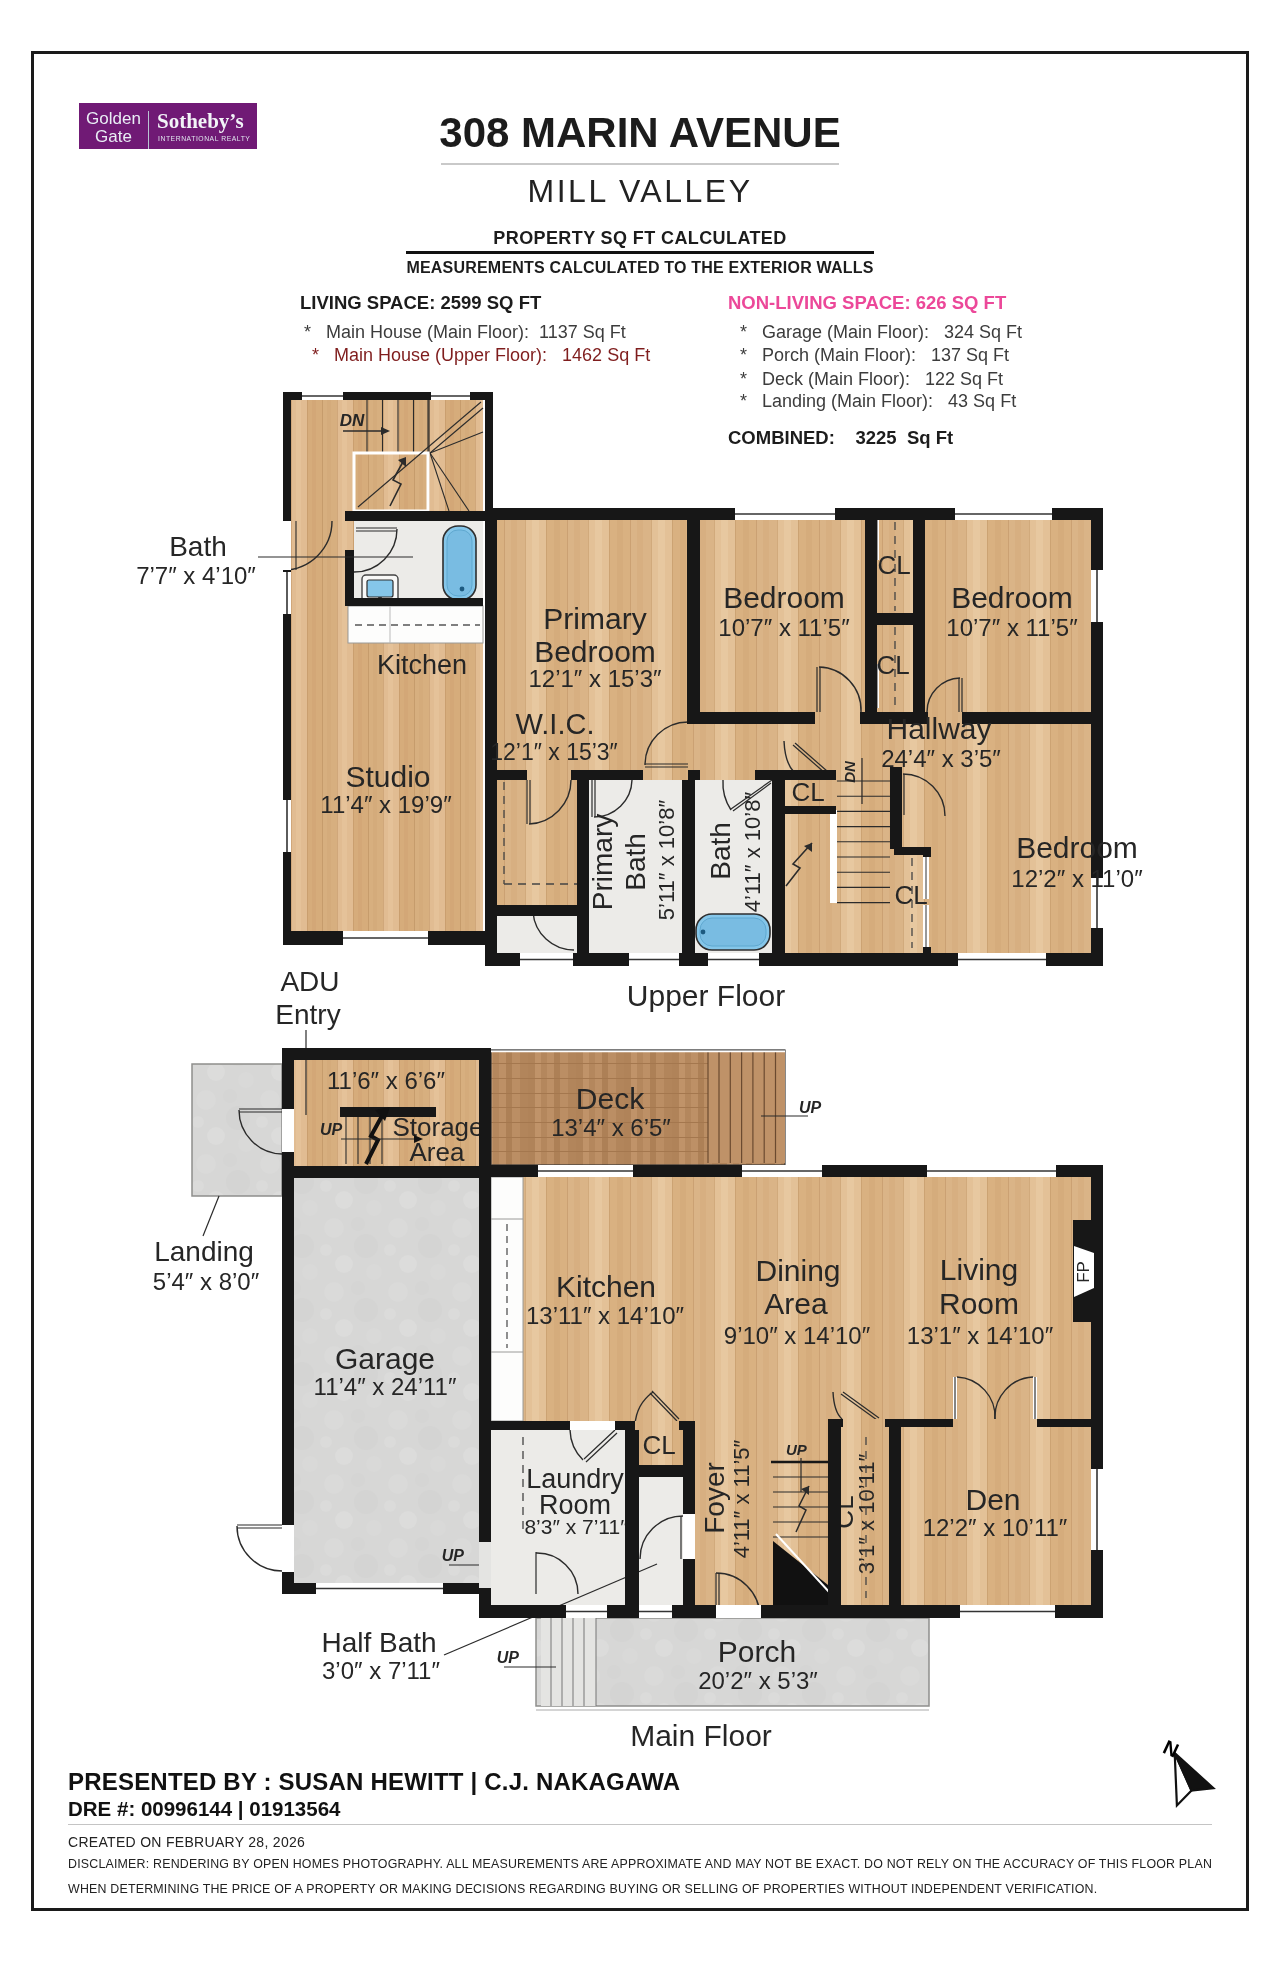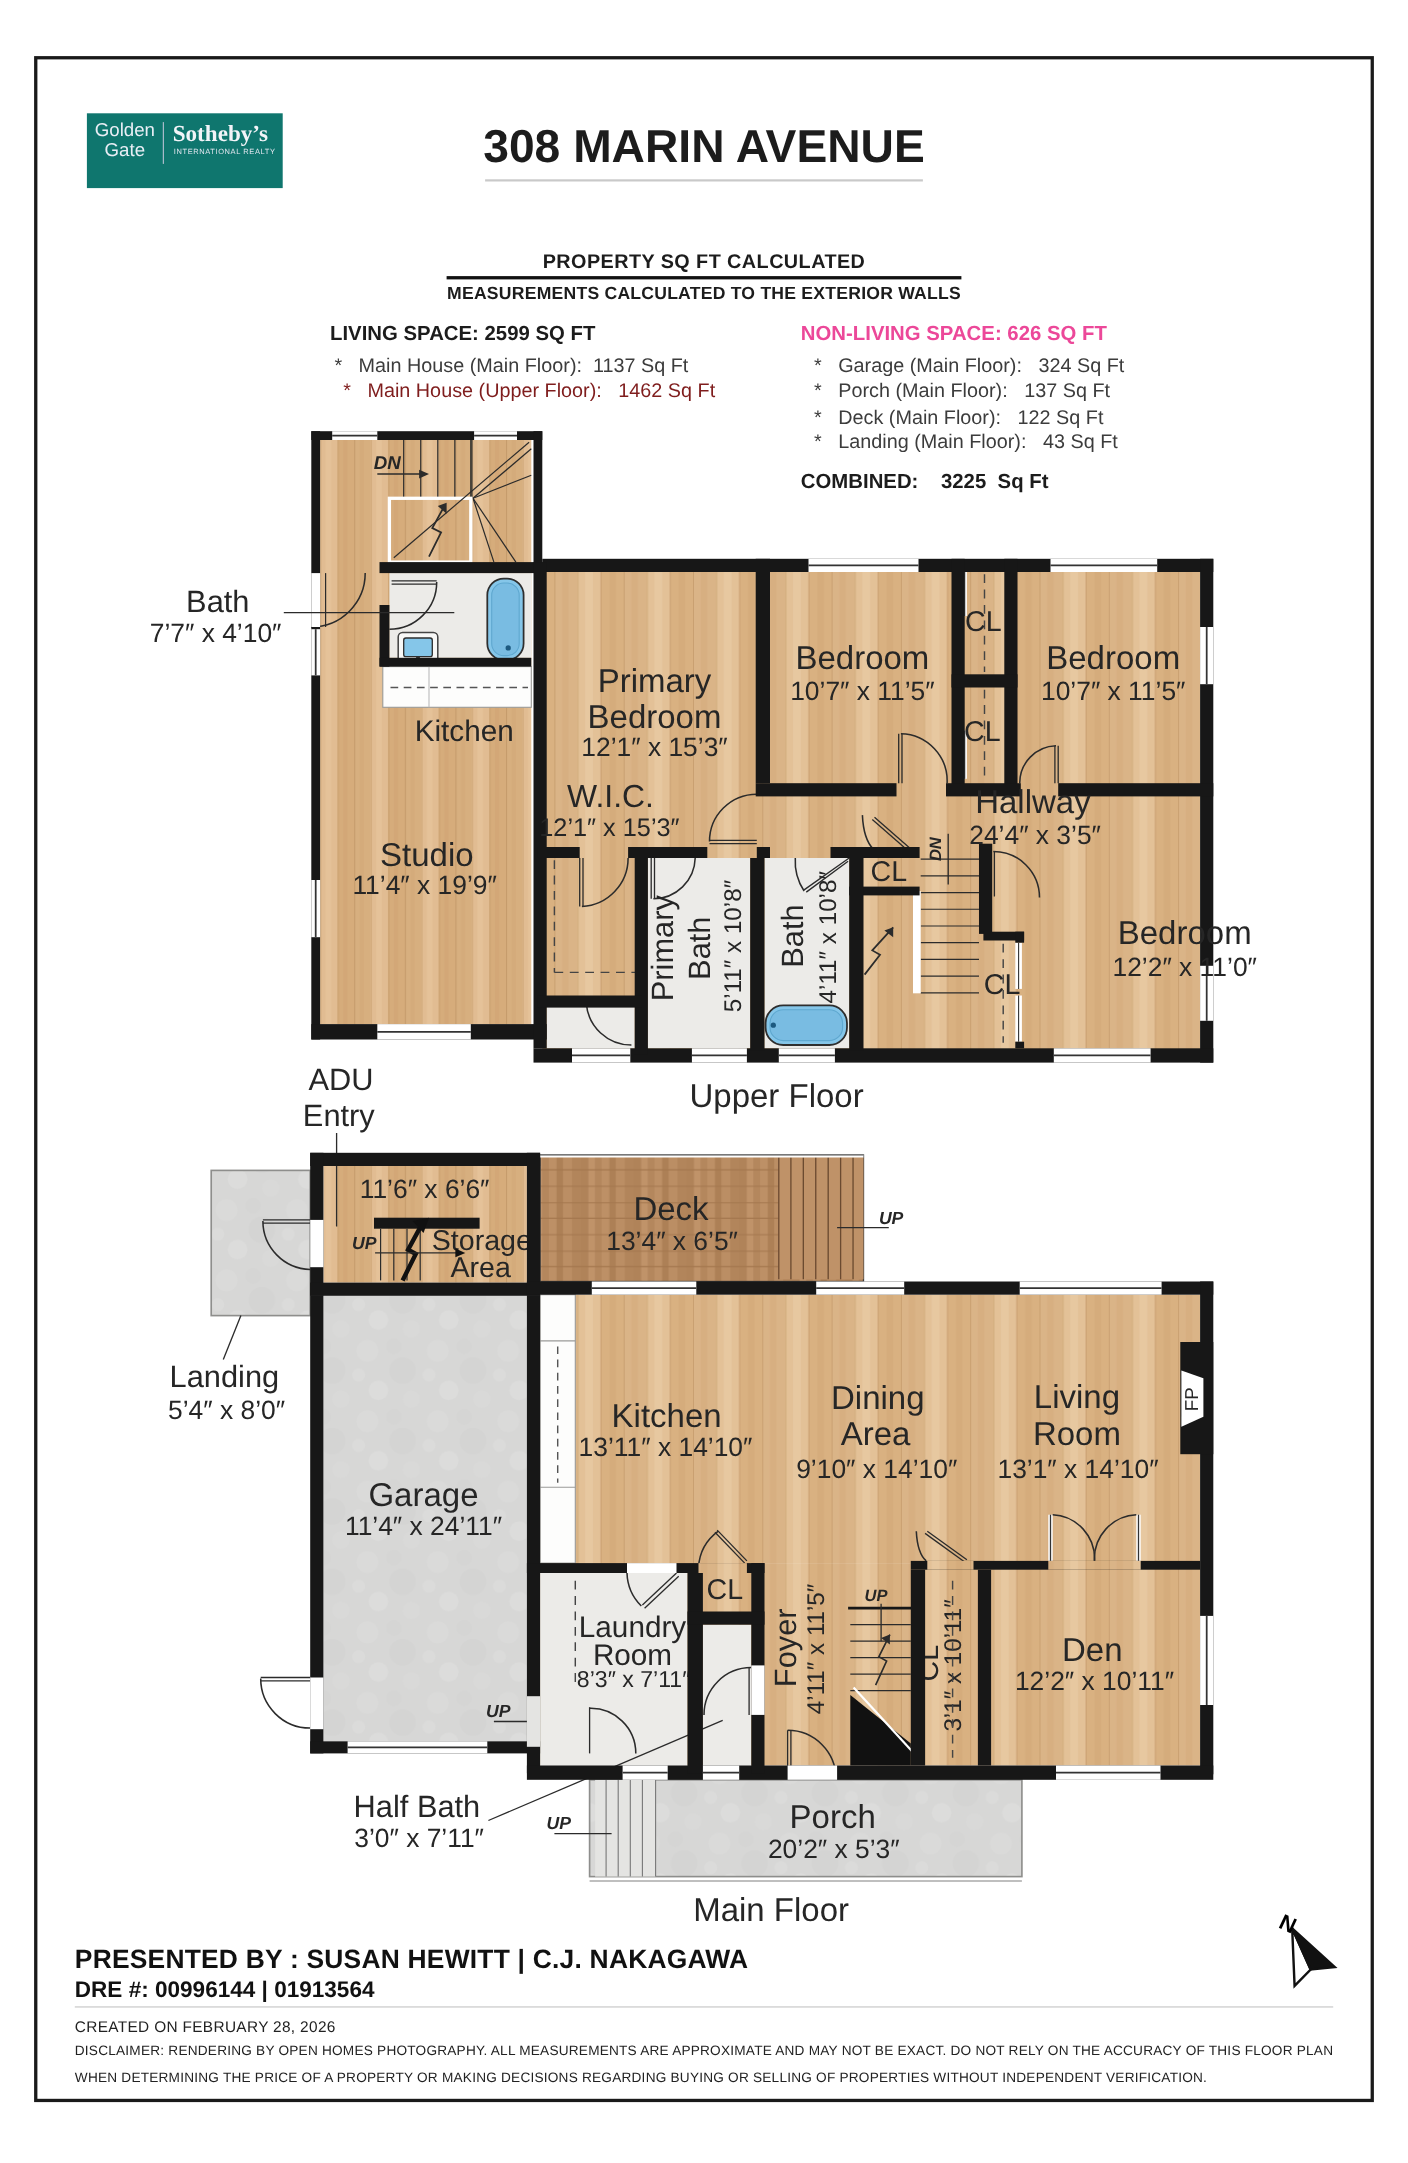--- a/index.html
+++ b/index.html
@@ -7,31 +7,32 @@
           font-family:"Liberation Sans", sans-serif; overflow:hidden; }
   .frame { position:absolute; left:31px; top:51px; width:1218px; height:1860px;
            border:3px solid #1a1a1a; }
   .abs { position:absolute; }
   .ctr { left:0; right:0; text-align:center; }
 </style></head>
 <body>
 <div class="page">
   <div class="frame"></div>
 
-  <div class="abs" style="left:79px; top:103px; width:178px; height:68px; background:#0f766e;">
+  <div class="abs" style="left:79px; top:103px; width:178px; height:46px; background:#701a75;">
     <div style="position:absolute; left:0; top:7px; width:69px; text-align:center; color:#e9eef5;
          font-size:17px; line-height:18px;">Golden<br>Gate</div>
     <div style="position:absolute; left:69px; top:8px; width:1px; height:38px; background:#b9c3d3;"></div>
     <div style="position:absolute; left:78px; top:6px; color:#f2f4f8; font-family:'Liberation Serif',serif;
          font-weight:700; font-size:21px;">Sotheby’s</div>
     <div style="position:absolute; left:79px; top:32px; color:#dfe5ee; font-size:6.8px; letter-spacing:0.55px;">INTERNATIONAL REALTY</div>
   </div>
 
   <div class="abs ctr" style="top:109px; font-size:42px; font-weight:800; letter-spacing:0px; color:#1c1c1c;">308 MARIN AVENUE</div>
   <div class="abs" style="left:441px; top:163px; width:398px; height:2px; background:#c9c9c9;"></div>
+  <div class="abs ctr" style="top:173px; font-size:32px; font-weight:400; letter-spacing:2.5px; color:#222;">MILL VALLEY</div>
   <div class="abs ctr" style="top:228px; font-size:18px; font-weight:700; letter-spacing:0.4px; color:#1c1c1c;">PROPERTY SQ FT CALCULATED</div>
   <div class="abs" style="left:406px; top:251px; width:468px; height:3px; background:#111;"></div>
   <div class="abs ctr" style="top:259px; font-size:16px; font-weight:700; letter-spacing:0.2px; color:#1c1c1c;text-align:center;">MEASUREMENTS CALCULATED TO THE EXTERIOR WALLS</div>
 
   <div class="abs" style="left:300px; top:292px; font-size:18.5px; font-weight:700; color:#1c1c1c;">LIVING SPACE: 2599 SQ FT</div>
   <div class="abs" style="left:304px; top:322px; font-size:18px; color:#3c3c3c;">*&nbsp;&nbsp; Main House (Main Floor):&nbsp; 1137 Sq Ft</div>
   <div class="abs" style="left:312px; top:345px; font-size:18px; color:#7f1d1d;">*&nbsp;&nbsp; Main House (Upper Floor):&nbsp;&nbsp; 1462 Sq Ft</div>
   <div class="abs" style="left:728px; top:292px; font-size:18.5px; font-weight:700; color:#ec4899;">NON-LIVING SPACE: 626 SQ FT</div>
   <div class="abs" style="left:740px; top:322px; font-size:18px; color:#3c3c3c;">*&nbsp;&nbsp; Garage (Main Floor):&nbsp;&nbsp; 324 Sq Ft</div>
   <div class="abs" style="left:740px; top:345px; font-size:18px; color:#3c3c3c;">*&nbsp;&nbsp; Porch (Main Floor):&nbsp;&nbsp; 137 Sq Ft</div>

